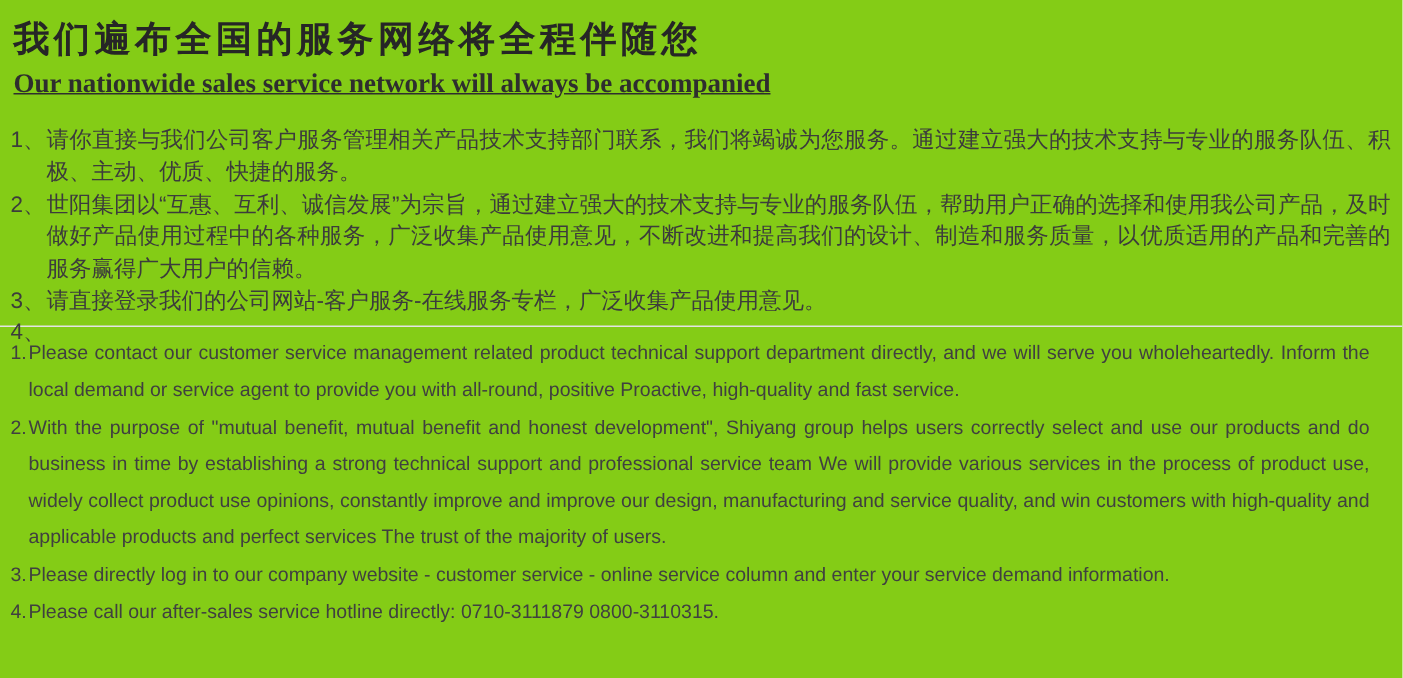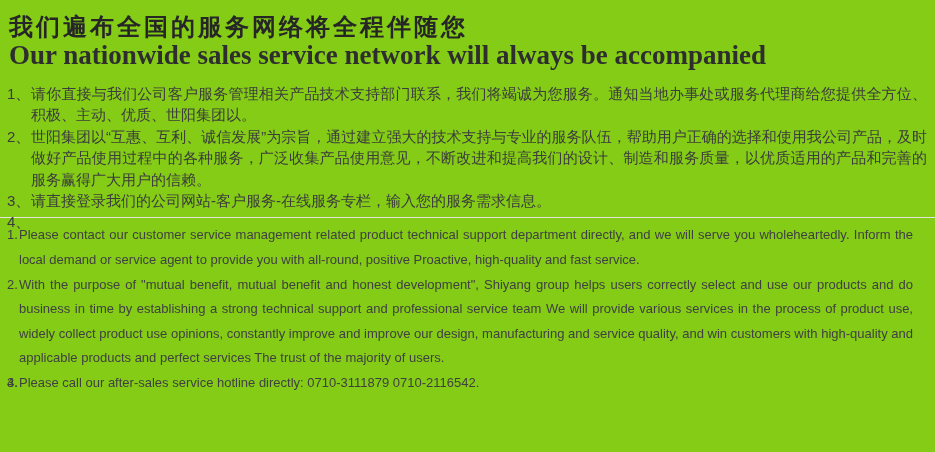--- a/index.html
+++ b/index.html
@@ -23,25 +23,26 @@
     margin: 0;
     font-size: 24px;
     font-weight: bold;
     letter-spacing: 3px;
     line-height: 28px;
     color: #262626;
     font-family: "Liberation Sans", "DejaVu Sans", sans-serif;
   }
   .title-en {
     margin: 1px 0 0 0;
-    font-size: 27px;
+    font-size: 18px;
     font-weight: 600;
     line-height: 26px;
     color: #2e2e2e;
     font-family: "Liberation Serif", "DejaVu Serif", serif;
+    text-decoration: underline;
   }
   
   .zh-list {
     margin-top: 15px;
     font-size: 15px;
     line-height: 21.4px;
     color: #3c3c3c;
   }
   .zh-item {
     position: relative;
@@ -85,48 +86,49 @@
 <div class="page">
 
   <header class="header">
     <h1 class="title-zh">我们遍布全国的服务网络将全程伴随您</h1>
     <h2 class="title-en">Our nationwide sales service network will always be accompanied</h2>
   </header>
 
   <section class="zh-list">
     <div class="zh-item">
       <span class="num">1、</span>
-      <span class="txt">请你直接与我们公司客户服务管理相关产品技术支持部门联系，我们将竭诚为您服务。通知当地办事处或服务代理商给您提供全方位、积极、主动、优质、世阳集团以。</span>
+      <span class="txt">请你直接与我们公司客户服务管理相关产品技术支持部门联系，我们将竭诚为您服务。通过建立强大的技术支持与专业的服务队伍、积极、主动、优质、快捷的服务。</span>
     </div>
     <div class="zh-item">
       <span class="num">2、</span>
       <span class="txt">世阳集团以“互惠、互利、诚信发展”为宗旨，通过建立强大的技术支持与专业的服务队伍，帮助用户正确的选择和使用我公司产品，及时做好产品使用过程中的各种服务，广泛收集产品使用意见，不断改进和提高我们的设计、制造和服务质量，以优质适用的产品和完善的服务赢得广大用户的信赖。</span>
     </div>
     <div class="zh-item">
       <span class="num">3、</span>
-      <span class="txt">请直接登录我们的公司网站-客户服务-在线服务专栏，输入您的服务需求信息。</span>
+      <span class="txt">请直接登录我们的公司网站-客户服务-在线服务专栏，广泛收集产品使用意见。</span>
     </div>
     <div class="zh-item">
       <span class="num">4、</span>
     </div>
   </section>
 
   <hr class="divider">
 
   <section class="en-list">
     <div class="en-item">
       <span class="num">1.</span>
       <span class="txt">Please contact our customer service management related product technical support department directly, and we will serve you wholeheartedly. Inform the local demand or service agent to provide you with all-round, positive Proactive, high-quality and fast service.</span>
     </div>
     <div class="en-item">
       <span class="num">2.</span>
       <span class="txt">With the purpose of "mutual benefit, mutual benefit and honest development", Shiyang group helps users correctly select and use our products and do business in time by establishing a strong technical support and professional service team We will provide various services in the process of product use, widely collect product use opinions, constantly improve and improve our design, manufacturing and service quality, and win customers with high-quality and applicable products and perfect services The trust of the majority of users.</span>
     </div>
     <div class="en-item">
       <span class="num">3.</span>
+      <span class="txt">Please directly log in to our company website - customer service - online service column and enter your service demand information.</span>
     </div>
     <div class="en-item">
       <span class="num">4.</span>
-      <span class="txt">Please call our after-sales service hotline directly: 0710-3111879 0710-2116542.</span>
+      <span class="txt">Please call our after-sales service hotline directly: 0710-3111879 0800-3110315.</span>
     </div>
   </section>
 
 </div>
 
 </body></html>

